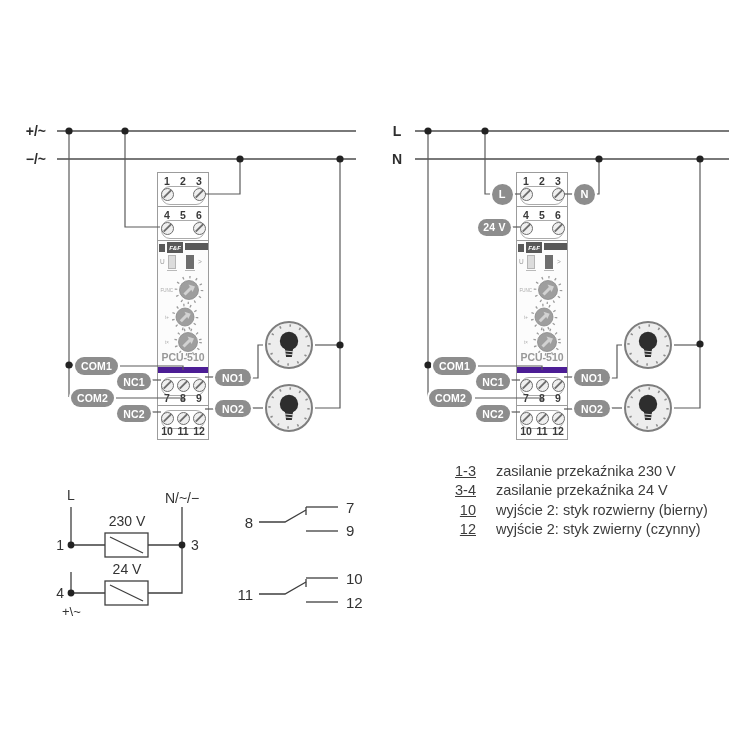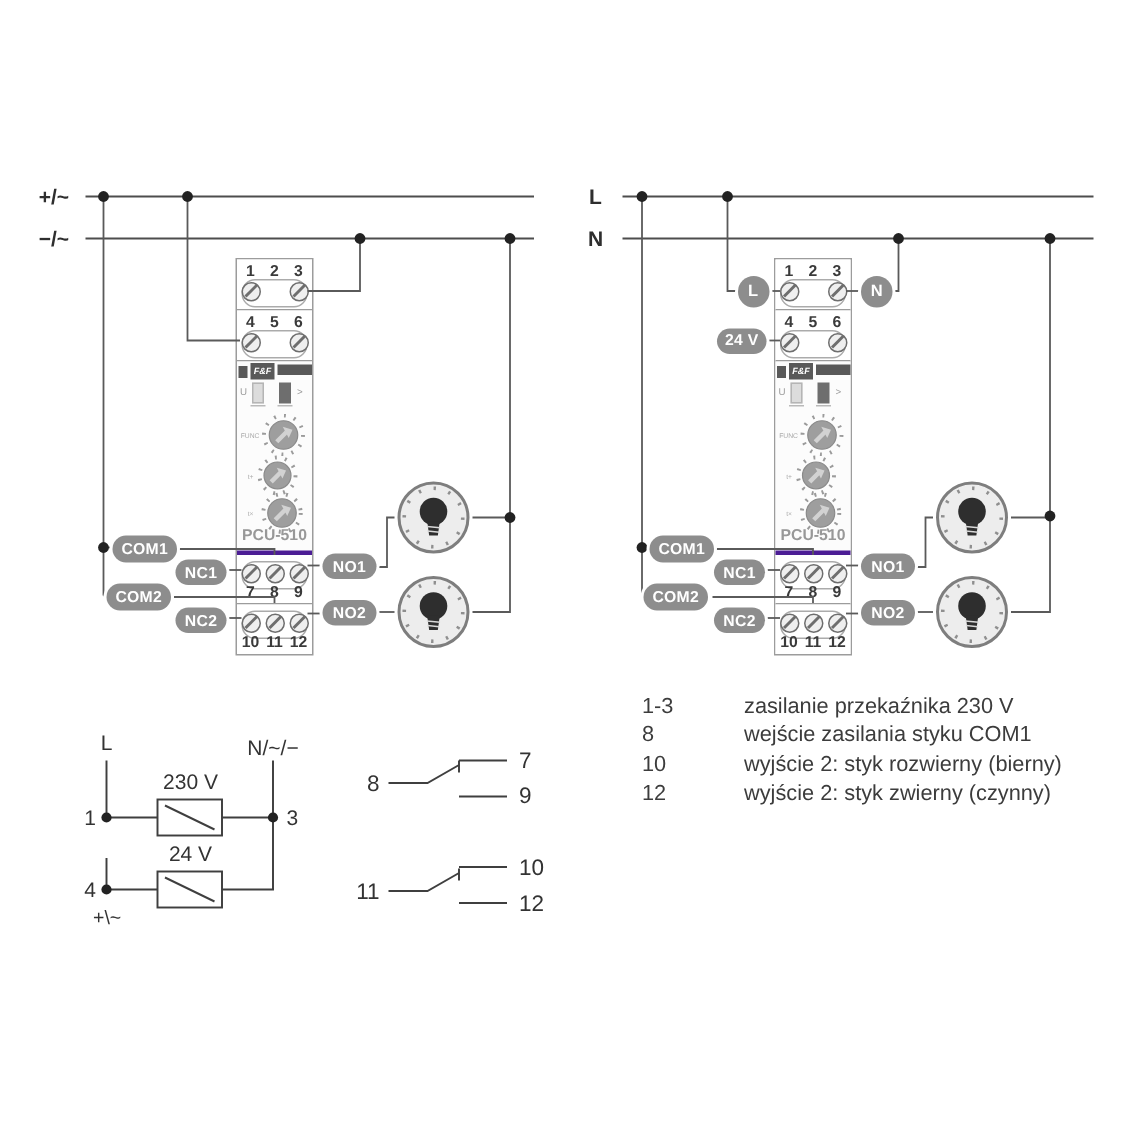--- a/index.html
+++ b/index.html
@@ -6,21 +6,21 @@
   #canvas{position:relative;width:750px;height:750px;background:#fff;overflow:hidden;
           font-family:"Liberation Sans",sans-serif;}
   
   #wires{position:absolute;left:0;top:0;z-index:5;pointer-events:none;}
   
   .buslabel{position:absolute;z-index:2;font-size:14px;font-weight:600;color:#2e2e2e;}
   
   .device{position:absolute;z-index:1;width:52px;border:1px solid #9c9c9c;background:#fff;box-sizing:border-box;}
   .tblock{position:relative;border-bottom:1px solid #9c9c9c;background:#fff;}
   .tb-h33{height:33px;} .tb-h32{height:32px;}
-  .panel{position:relative;height:126px;border-bottom:3px solid #4c1d95;background:#fcfcfc;}
+  .panel{position:relative;height:126px;border-bottom:6px solid #4c1d95;background:#fcfcfc;}
   .tnum{position:absolute;transform:translateX(-50%);font-size:10.5px;font-weight:600;color:#3a3a3a;line-height:12px;}
   .tslot{position:absolute;left:3px;width:42px;height:17px;border:1px solid #ababab;border-radius:9px;}
   .screw{position:absolute;width:13px;height:13px;border:1px solid #6e6e6e;border-radius:50%;background:#efefef;box-sizing:border-box;}
   .screw::before{content:"";position:absolute;left:0px;top:4.6px;width:10.5px;height:1.6px;background:#6e6e6e;transform:rotate(-45deg);}
   
   .logo-sq{position:absolute;background:#595959;}
   .fflogo{position:absolute;background:#595959;color:#fff;font-size:6px;font-style:italic;font-weight:700;
           display:flex;align-items:center;justify-content:center;letter-spacing:0;}
   .logo-bar{position:absolute;background:#595959;}
   .ledlbl{position:absolute;font-size:6.5px;color:#9a9a9a;}
@@ -37,21 +37,21 @@
   .cbadge{position:absolute;z-index:6;width:21px;height:21px;border-radius:50%;background:#8d8d8d;color:#fff;
         font-size:11px;font-weight:700;display:flex;align-items:center;justify-content:center;box-shadow:0 0 0 2px #fff;}
   .lamp{position:absolute;z-index:1;}
   
   .sch-lbl{position:absolute;z-index:2;font-size:14px;color:#333;}
   .ct-lbl{position:absolute;z-index:2;font-size:15px;color:#333;}
   .ta-r{text-align:right;}
   .ta-c{text-align:center;}
   
   #legend{position:absolute;left:428px;top:462px;z-index:2;color:#3c3c3c;font-size:14.5px;line-height:19.4px;}
-  .lnum{display:inline-block;width:48px;margin-right:20px;}
+  .lnum{display:inline-block;width:48px;text-align:right;margin-right:20px;text-decoration:underline;}
 </style>
 </head>
 <body>
 
 <div id="canvas">
 
   <svg id="wires" width="750" height="750">
 
     <g stroke="#4d4d4d" stroke-width="1.3" fill="none">
       <path d="M57,131 H356"></path>
@@ -353,18 +353,18 @@
 
   <div class="ct-lbl ta-r" style="left:232px;top:514px;width:21px;">8</div>
   <div class="ct-lbl" style="left:346px;top:499px;">7</div>
   <div class="ct-lbl" style="left:346px;top:522px;">9</div>
   <div class="ct-lbl ta-r" style="left:227px;top:586px;width:26px;">11</div>
   <div class="ct-lbl" style="left:346px;top:570px;">10</div>
   <div class="ct-lbl" style="left:346px;top:594px;">12</div>
 
   <div id="legend">
     <div><span class="lnum">1-3</span><span>zasilanie przekaźnika 230 V</span></div>
-    <div><span class="lnum">8</span><span>wejście zasilania styku COM1</span></div>
+    <div><span class="lnum">3-4</span><span>zasilanie przekaźnika 24 V</span></div>
     <div><span class="lnum">10</span><span>wyjście 2: styk rozwierny (bierny)</span></div>
     <div><span class="lnum">12</span><span>wyjście 2: styk zwierny (czynny)</span></div>
   </div>
 
 </div>
 
 </body></html>

